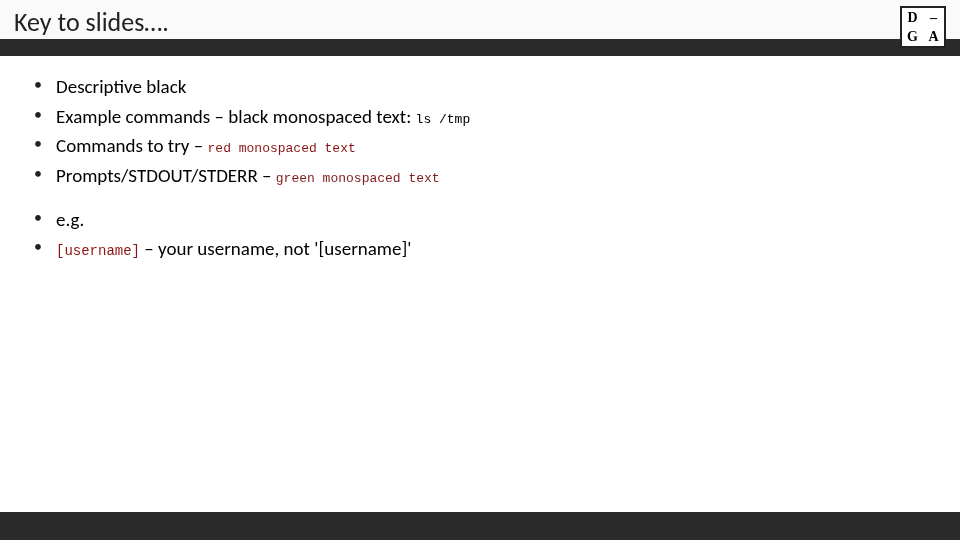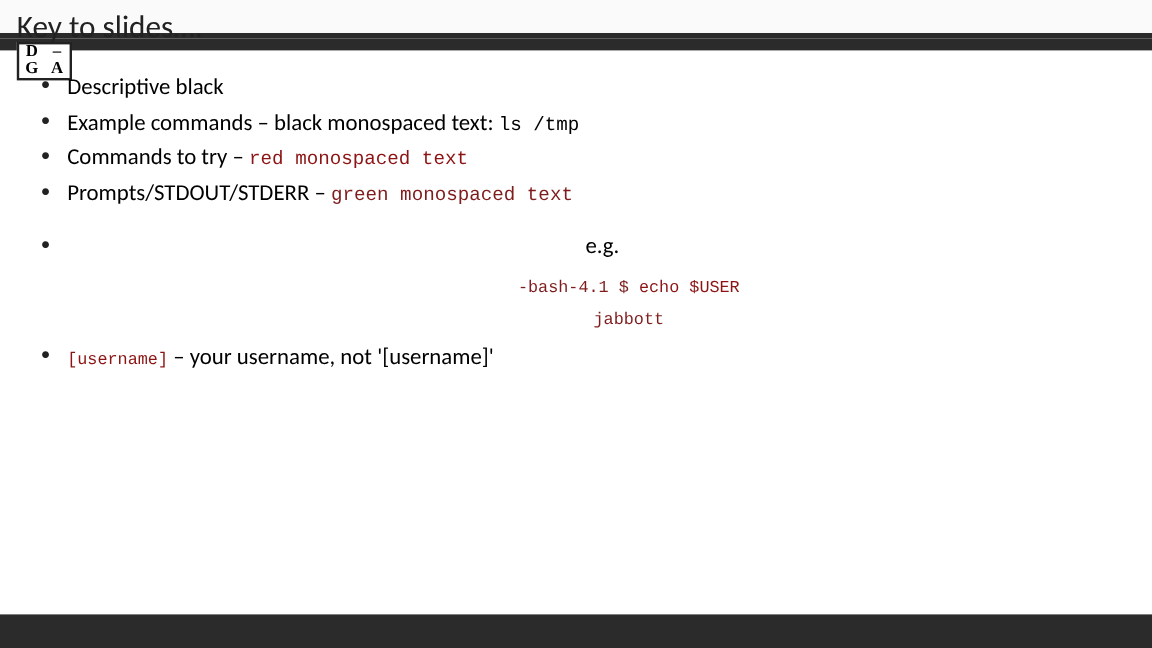--- a/index.html
+++ b/index.html
@@ -1,42 +1,41 @@
 <!DOCTYPE html>
 <html><head>
 <meta charset="utf-8">
 <style>
   * { margin: 0; padding: 0; box-sizing: border-box; }
   html, body { width: 960px; height: 540px; font-family: Calibri, "Segoe UI", sans-serif; background: #fff; color: #000; }
   .slide { width: 960px; height: 540px; position: relative; display: flex; flex-direction: column; }
   .header {
-    height: 42px;
+    height: 56px;
     background: linear-gradient(to bottom, #fafafa 0%, #fafafa 85%, #2b2b2b 85%, #2b2b2b 100%);
     padding: 8px 14px 0 14px;
     display: flex; align-items: flex-start; justify-content: space-between;
     border-bottom: 10px solid #2b2b2b;
-    flex-direction: column;
   }
   .title { font-size: 26px; font-weight: 400; color: #222; line-height: 1.1; }
   .logo-box {
     border: 2px solid #222; width: 46px; height: 42px;
     display: grid; grid-template-columns: 1fr 1fr; grid-template-rows: 1fr 1fr;
     font-family: Georgia, serif; font-weight: 600; font-size: 14px; line-height: 1;
     align-items: center; justify-items: center;
     background: #fff;
     margin-top: -2px;
   }
   .logo-box span { display:block; }
   .body { flex: 1; padding: 18px 12px 0 12px; }
   ul.bullets { list-style: none; }
   ul.bullets > li { position: relative; padding-left: 44px; margin-bottom: 4px; font-size: 19px; line-height: 1.35; }
   ul.bullets > li::before { content: "•"; position: absolute; left: 22px; top: 0; font-size: 16px; color: #222; }
   li.gap { margin-top: 0; }
-  li.gap-big { margin-top: 18px; text-align: center; }
-  .mono { font-family: "Consolas", "Courier New", monospace; font-size: 16px; }
+  li.gap-big { margin-top: 18px; }
+  .mono { font-family: "Consolas", "Courier New", monospace; font-size: 13px; }
   .mono-sm { font-family: "Consolas", "Courier New", monospace; font-size: 14px; }
   .black { color: #000; }
   .red { color: #8d1414; }
   .green { color: #7f1d1d; }
   .sub { margin-left: 44px; margin-top: 8px; font-size: 15px; line-height: 1.8; }
   .footer { height: 28px; background: #2b2b2b; position: absolute; bottom: 0; left: 0; right: 0; }
 </style>
 </head>
 <body>
 
@@ -65,28 +64,20 @@
       <li class="gap">
         <span>Commands to try – </span><span class="mono red">red monospaced text</span>
       </li>
 
       <li class="gap">
         <span>Prompts/STDOUT/STDERR – </span><span class="mono green">green monospaced text</span>
       </li>
 
       <li class="gap-big">
         <span>e.g.</span>
-        <div class="sub">
-          <div>
-            <span class="mono-sm green">-bash-4.1 $ </span><span class="mono-sm red">echo $USER</span>
-          </div>
-          <div>
-            <span class="mono-sm green">jabbott</span>
-          </div>
-        </div>
       </li>
 
 
       <li class="gap">
         <span class="mono-sm red">[username]</span><span> – your username, not '[username]'</span>
       </li>
 
     </ul>
   </div>
 

